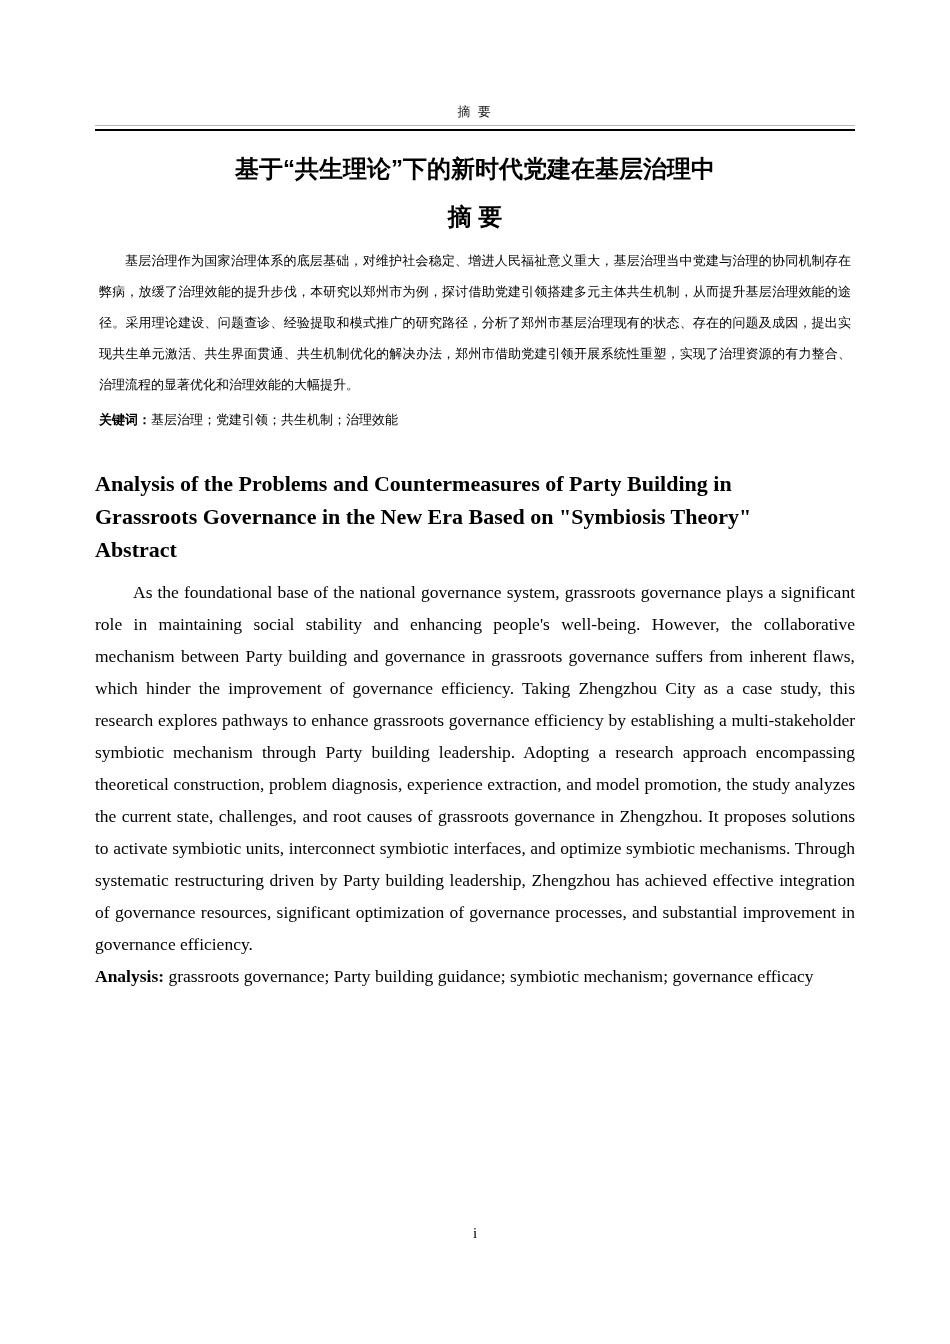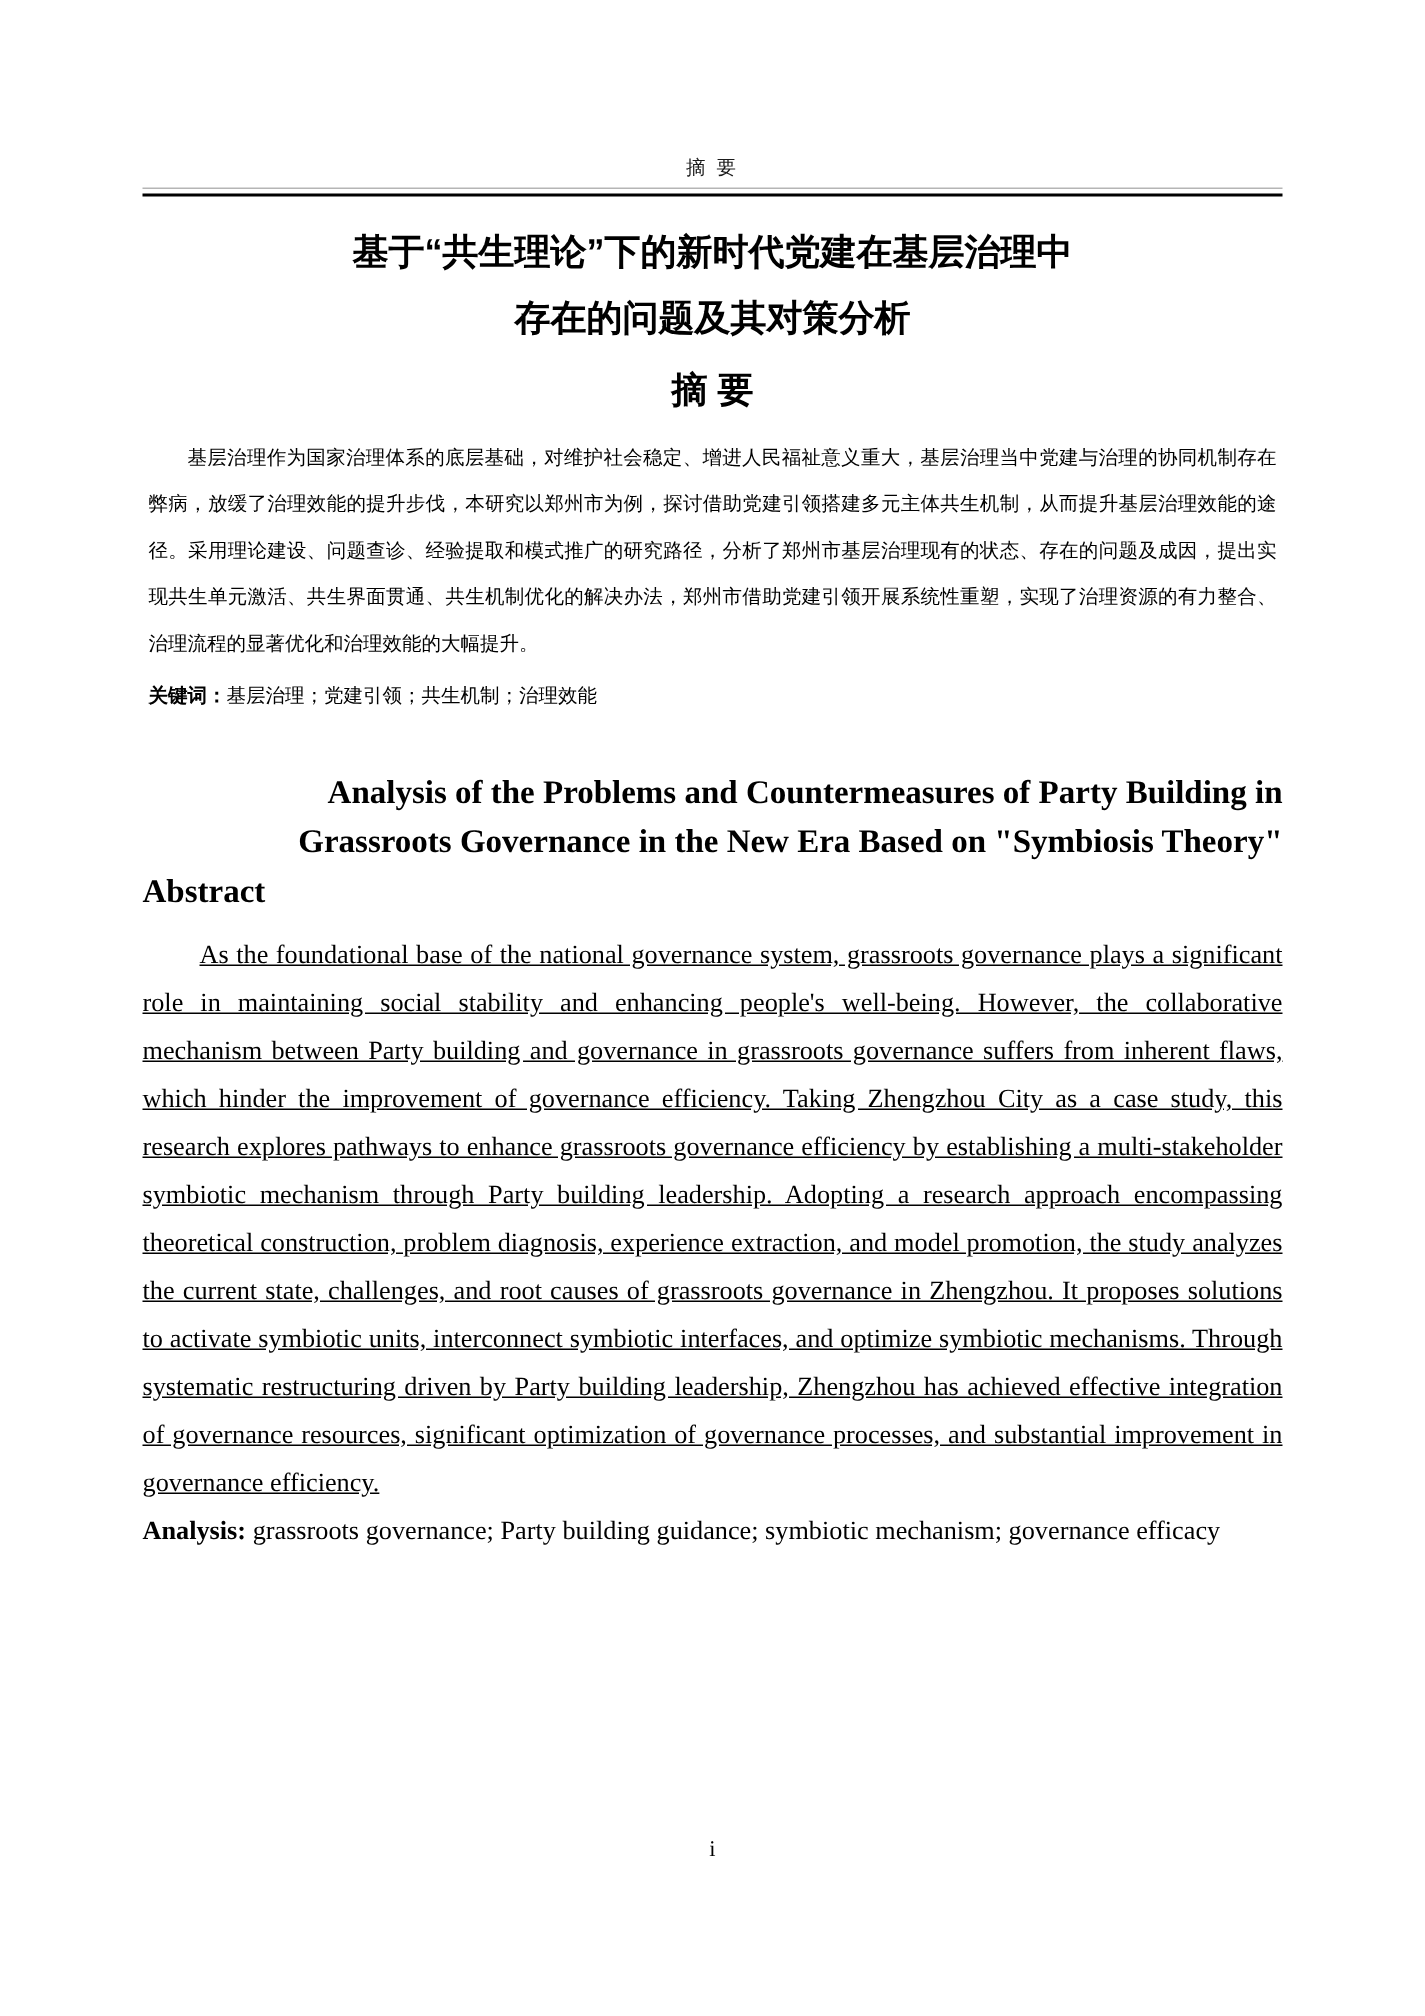--- a/index.html
+++ b/index.html
@@ -54,37 +54,37 @@
   .cn-para { text-indent: 2em; }
   .kw-label-cn {
     font-family: "Liberation Sans", sans-serif;
     font-weight: bold;
   }
   .en-title {
     margin: 32px 0 0 0;
     font-weight: bold;
     font-size: 22px;
     line-height: 33px;
-    text-align: right;
+    text-align: left;
   }
   .en-title .line { display: block; }
   .en-heading {
     margin: 0 0 10px 0;
     font-weight: bold;
     font-size: 22px;
     line-height: 33px;
     text-align: left;
   }
   .en-body {
     margin: 0;
     font-size: 17.5px;
     line-height: 32px;
     text-align: justify;
   }
-  .en-para { text-indent: 38px; text-decoration: underline; }
+  .en-para { text-indent: 38px; }
   .kw-label-en { font-weight: bold; }
   .page-number {
     position: absolute;
     left: 0;
     right: 0;
     bottom: 102px;
     text-align: center;
     font-size: 15px;
     line-height: 18px;
   }
@@ -95,21 +95,20 @@
 <div class="page">
 
   <div class="running-head">
     <span>摘 要</span>
   </div>
 
   <div class="header-rule"></div>
 
   <h1 class="cn-title">
     <span class="line">基于“共生理论”下的新时代党建在基层治理中</span>
-    <span class="line">存在的问题及其对策分析</span>
   </h1>
 
   <h2 class="cn-heading">摘 要</h2>
 
   <p class="cn-body cn-para">基层治理作为国家治理体系的底层基础，对维护社会稳定、增进人民福祉意义重大，基层治理当中党建与治理的协同机制存在弊病，放缓了治理效能的提升步伐，本研究以郑州市为例，探讨借助党建引领搭建多元主体共生机制，从而提升基层治理效能的途径。采用理论建设、问题查诊、经验提取和模式推广的研究路径，分析了郑州市基层治理现有的状态、存在的问题及成因，提出实现共生单元激活、共生界面贯通、共生机制优化的解决办法，郑州市借助党建引领开展系统性重塑，实现了治理资源的有力整合、治理流程的显著优化和治理效能的大幅提升。</p>
 
   <p class="cn-body"><span class="kw-label-cn">关键词：</span><span>基层治理；党建引领；共生机制；治理效能</span></p>
 
   <h2 class="en-title">
     <span class="line">Analysis of the Problems and Countermeasures of Party Building in</span>

